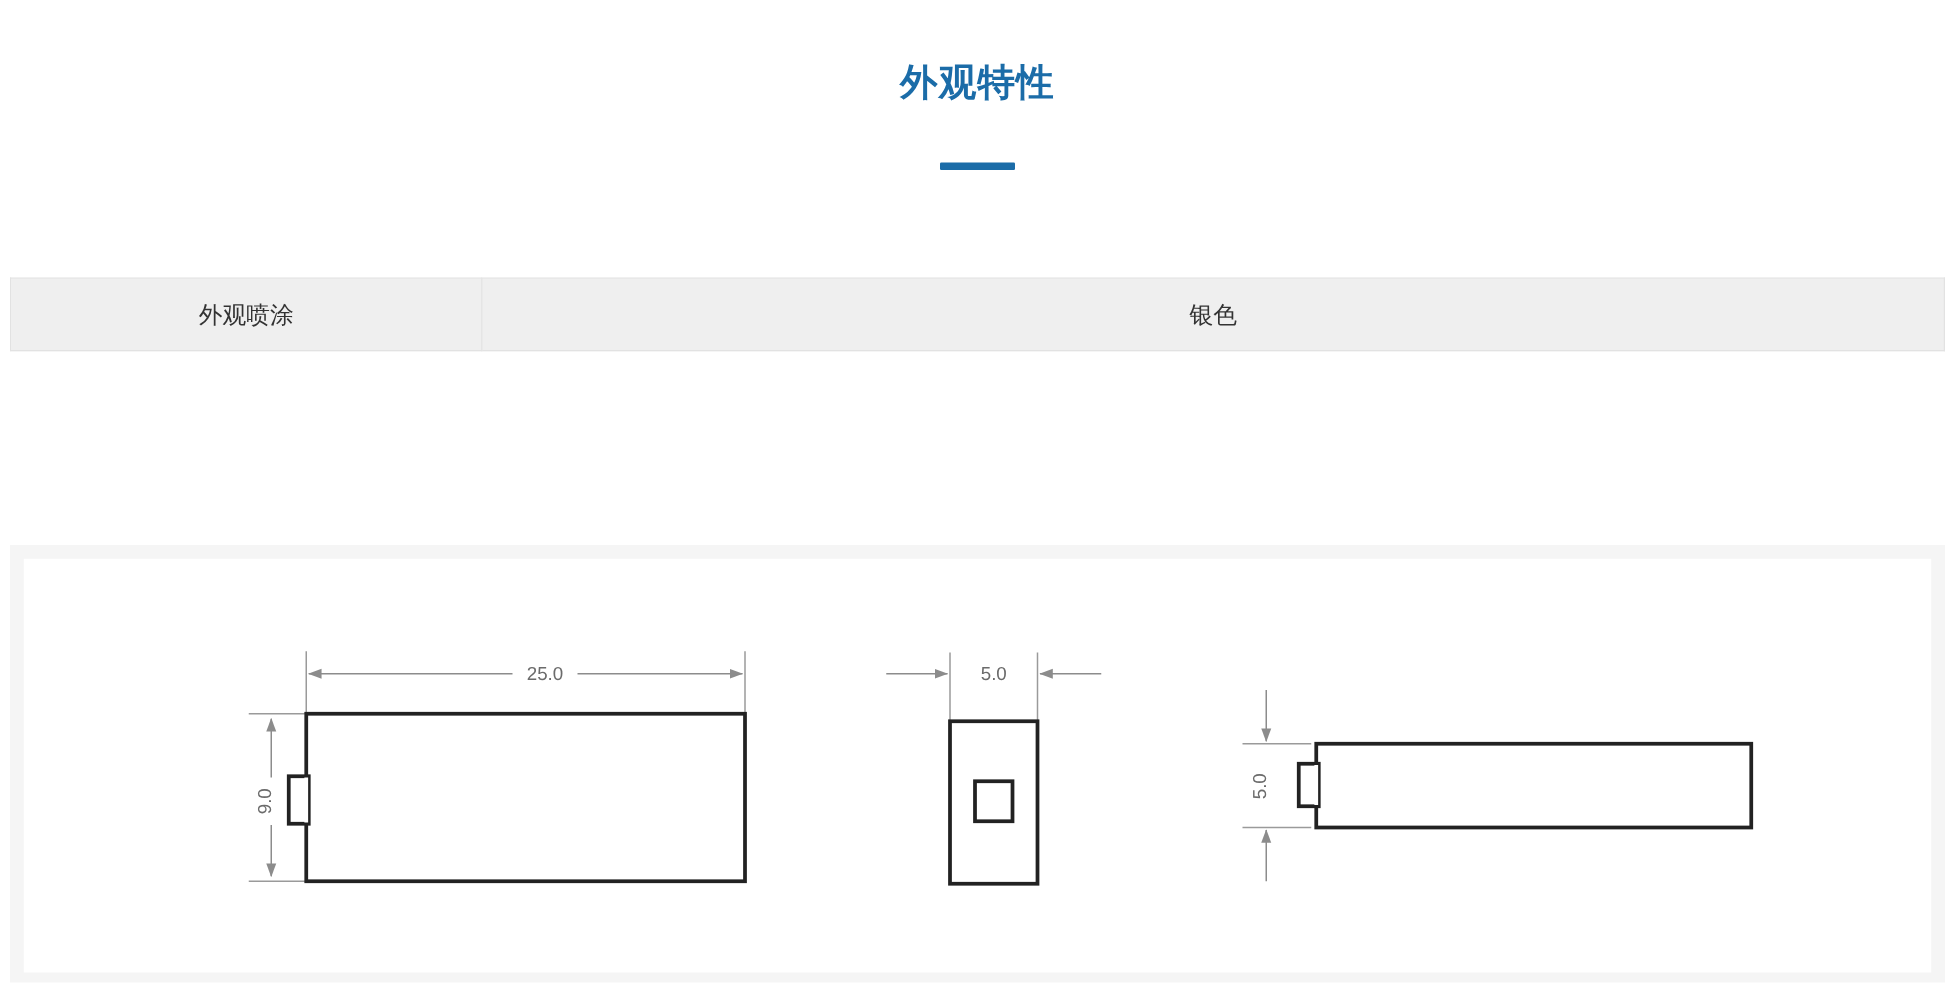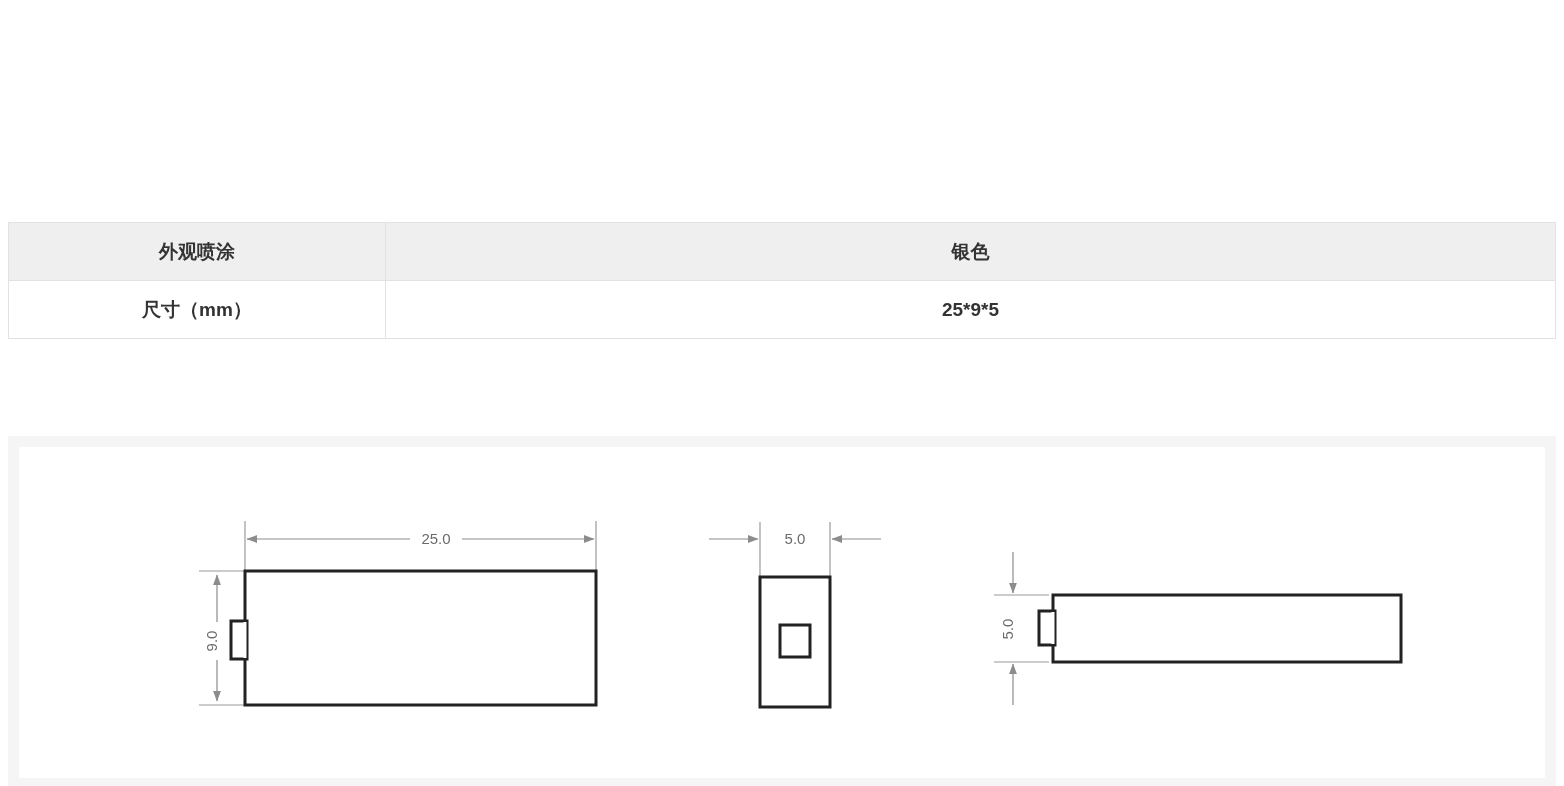--- a/index.html
+++ b/index.html
@@ -45,21 +45,21 @@
     table-layout: fixed;
     border: 1px solid #e2e2e2;
   }
   .spec-table td {
     border: 1px solid #e2e2e2;
     text-align: center;
     font-size: 19px;
     color: #333;
     height: 58px;
     padding: 0 8px;
-    font-weight: bold;
+    font-weight: normal;
   }
   .spec-table tr.shaded td { background: #efefef; }
   .spec-table tr td.label-cell { width: 377px; }
 
   
   .drawing-panel {
     position: absolute;
     left: 8px; top: 436px;
     width: 1548px; height: 353px;
     background: #f5f5f5;
@@ -77,30 +77,30 @@
     font-family: "Liberation Sans", "DejaVu Sans", sans-serif;
     font-size: 15px;
     fill: #6b6b6b;
   }
 </style>
 </head>
 <body>
 
 <div class="page">
 
+  <div class="section-head">
+    <span class="section-title">外观特性</span>
+    <div class="title-rule"></div>
+  </div>
 
   <table class="spec-table">
     <tbody>
       <tr class="shaded">
         <td class="label-cell">外观喷涂</td>
         <td>银色</td>
-      </tr>
-      <tr>
-        <td class="label-cell">尺寸（mm）</td>
-        <td>25*9*5</td>
       </tr>
     </tbody>
   </table>
 
   <div class="drawing-panel">
     <div class="drawing-inner">
 
       <svg class="drawing-svg" width="1526" height="331" viewBox="0 0 1526 331">
         <defs>
           <marker id="arrIn" viewBox="0 0 10 10" refX="9.5" refY="5" markerWidth="9" markerHeight="9" orient="auto-start-reverse">

